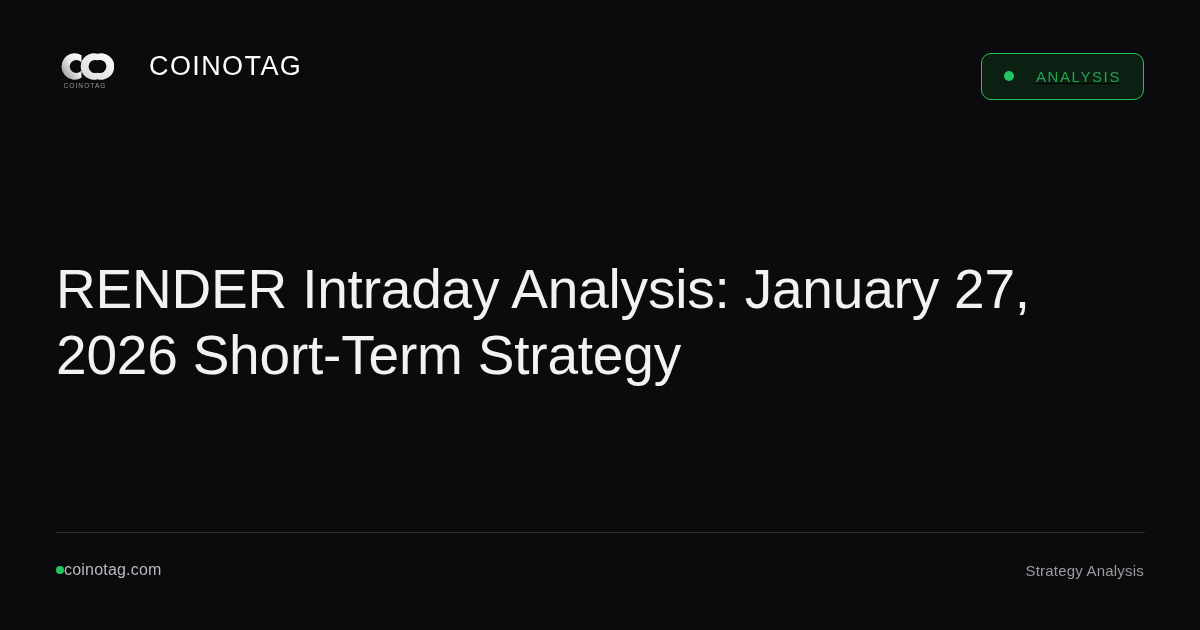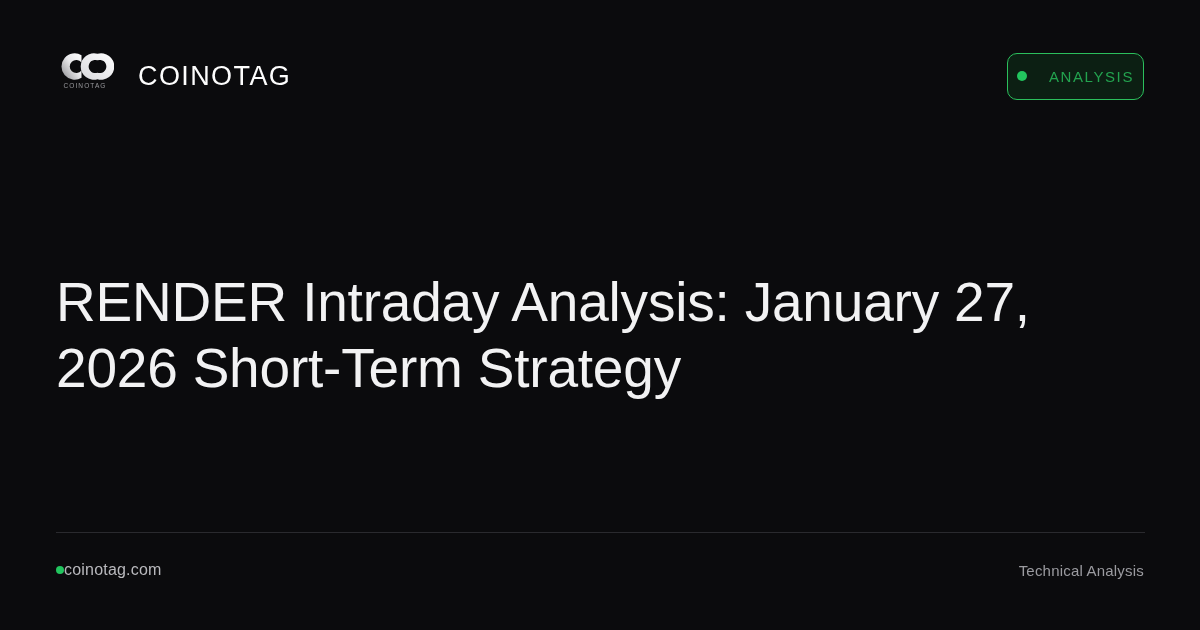--- a/index.html
+++ b/index.html
@@ -33,22 +33,22 @@
     right:56px;
     top:46px;
     height:60px;
     display:flex;
     align-items:center;
     justify-content:space-between;
   }
 
   .brand {
     display:flex;
-    align-items:center;
-    gap:24px;
+    align-items:flex-start;
+    gap:35px;
   }
 
   .logo-mark {
     width:58px;
     height:46px;
     display:flex;
     flex-direction:column;
     align-items:center;
     justify-content:flex-start;
   }
@@ -72,24 +72,25 @@
     font-weight:400;
     line-height:1;
     white-space:nowrap;
   }
 
   .badge {
     display:inline-flex;
     align-items:center;
     gap:22px;
     height:47px;
-    padding:0 9px;
+    padding:0 22px;
     border:1.5px solid #2bbf5c;
     border-radius:10px;
     background:#0c1f13;
+    text-decoration:underline;
   }
 
   .badge-dot {
     width:10px;
     height:10px;
     border-radius:50%;
     background:#22c55e;
     flex:none;
   }
 
@@ -99,21 +100,21 @@
     color:#23a34f;
     font-weight:400;
     white-space:nowrap;
   }
 
   
   .title-block {
     position:absolute;
     left:56px;
     right:56px;
-    top:269px;
+    top:256px;
   }
 
   .title {
     font-size:55px;
     line-height:66px;
     font-weight:400;
     color:#f2f2f3;
     letter-spacing:-0.2px;
     max-width:1070px;
   }
@@ -207,16 +208,16 @@
     <h1 class="title">RENDER Intraday Analysis: January 27, 2026 Short-Term  Strategy</h1>
   </div>
 
   <div class="divider"></div>
 
   <div class="footer">
     <div class="footer-left">
       <span class="footer-dot"></span>
       <span class="footer-site">coinotag.com</span>
     </div>
-    <div class="footer-right">Technical Analysis</div>
+    <div class="footer-right">Strategy Analysis</div>
   </div>
 
 </div>
 
 </body></html>

